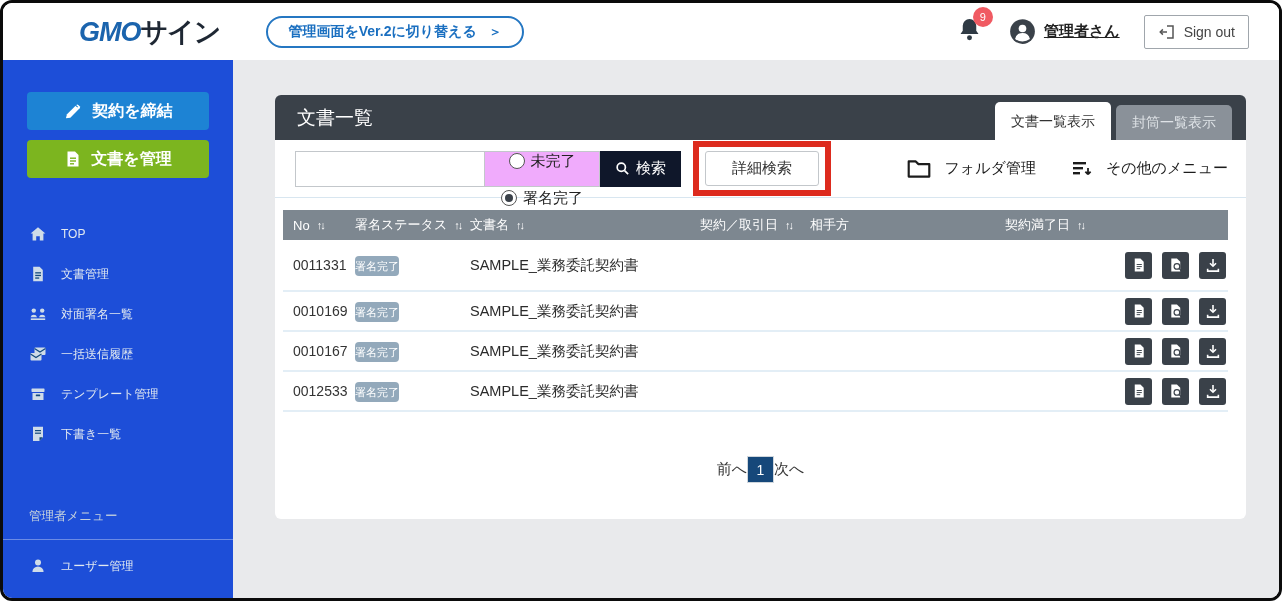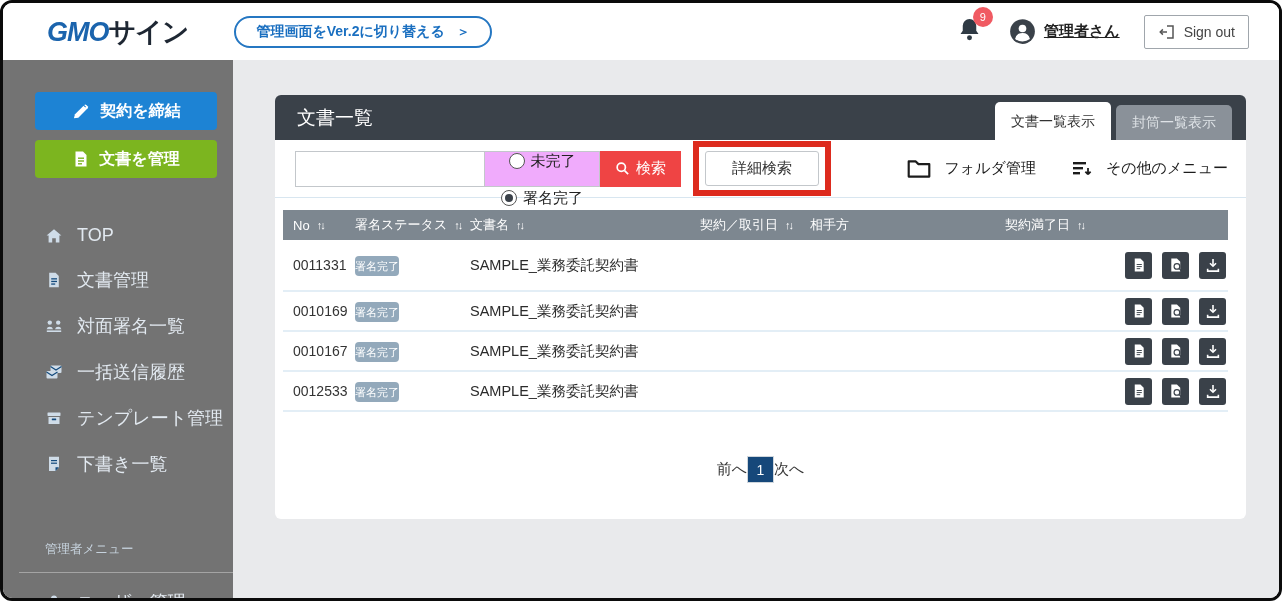--- a/index.html
+++ b/index.html
@@ -4,21 +4,21 @@
 <style>
   * { margin:0; padding:0; box-sizing:border-box; }
   body { background:#fff; font-family:"Liberation Sans", sans-serif; }
   .frame { width:1282px; height:601px; border:3px solid #0b0b0b; border-radius:12px;
            overflow:hidden; display:flex; flex-direction:column; background:#fff; }
 
   
   .topbar { height:57px; min-height:57px; background:#fff; display:flex; align-items:center;
             padding:0 30px 0 44px; }
   .logo { font-size:27px; font-weight:bold; letter-spacing:-1px; display:flex; align-items:baseline; cursor:default; }
-  .logo .gmo { color:#1b64ad; font-style:italic; }
+  .logo .gmo { color:#1b64ad; font-style:italic;margin-left:32px; }
   .logo .sign { color:#1e2733; }
   .ver2-pill { margin-left:46px; border:2px solid #2577c2; border-radius:18px; padding:5px 20px;
                color:#1a6fc0; font-weight:bold; font-size:14px; display:flex; align-items:center; gap:12px;
                background:#fff; cursor:pointer;text-align:center; }
   .ver2-pill .chev { font-size:13px; font-weight:bold; }
   .top-right { margin-left:auto; display:flex; align-items:center; gap:24px; }
   .panel-btn { border:1px solid #a0a6ac; border-radius:2px; padding:7px 14px; font-size:14px;
                color:#333; background:#fff; cursor:pointer; }
   .bell-wrap { position:relative; cursor:pointer; margin-right:2px; }
   .bell-badge { position:absolute; top:-9px; right:-10px; background:#f05a62; color:#fff;
@@ -26,29 +26,29 @@
                 align-items:center; justify-content:center; }
   .user-wrap { display:flex; align-items:center; gap:8px; cursor:pointer; }
   .user-name { font-size:15px; font-weight:bold; color:#222; text-decoration:underline; }
   .signout-btn { border:1px solid #a0a6ac; border-radius:2px; padding:7px 13px; background:#fff;
                  display:flex; align-items:center; gap:8px; font-size:14px; color:#444; cursor:pointer; }
 
   
   .layout { flex:1; display:flex; overflow:hidden; }
 
   
-  .sidebar { width:230px; min-width:230px; background:#737373; padding-top:32px; overflow:hidden;padding-left:16px; }
+  .sidebar { width:230px; min-width:230px; background:#1d4ed8; padding-top:32px; overflow:hidden; }
   .cta { width:182px; height:38px; margin:0 auto 10px auto; border-radius:4px; color:#fff;
          font-size:16px; font-weight:bold; display:flex; align-items:center; justify-content:center;
          gap:9px; border:none; cursor:pointer; }
   .cta-blue { background:#1d83d4; }
   .cta-green { background:#7cb51f; }
   .nav { margin-top:36px; }
   .nav-item { display:flex; align-items:center; gap:14px; padding:11px 0 11px 26px;
-              font-size:18px; color:#e2e9f0; cursor:pointer; }
+              font-size:12px; color:#e2e9f0; cursor:pointer; }
   .nav-item svg { flex:none; }
   .admin-label { margin:54px 0 0 26px; font-size:12.5px; color:#c6d2dd; padding-bottom:14px; cursor:default; }
   .side-divider { border:none; border-top:1px solid rgba(255,255,255,.35); margin:0; }
   .nav-admin { margin-top:6px; }
 
   
   .main { flex:1; background:#e9eaec; padding:35px 0 0 42px; overflow:hidden; }
   .panel { width:971px; }
   .panel-header { position:relative; background:#3a4149; height:45px; border-radius:6px 6px 0 0;
                   display:flex; align-items:center; padding-left:22px; }
@@ -64,21 +64,21 @@
   .search-row { display:flex; align-items:center; padding:0 18px 0 20px; height:58px;
                 border-bottom:1px solid #d8e6f0; }
   .search-input { width:190px; height:36px; border:1px solid #c3c7cb; padding:0 8px; font-size:14px; }
   .radio-box { height:36px; border:1px solid #c3c7cb; border-left:none; background:#f0abfc;
                display:flex; align-items:center; gap:18px; padding:0 16px; font-size:15px; color:#222;flex-direction:column; }
   .radio-lbl { display:flex; align-items:center; gap:6px; cursor:pointer; white-space:nowrap; }
   .radio-box input[type=radio] { appearance:none; -webkit-appearance:none; width:16px; height:16px;
       border:1.5px solid #555; border-radius:50%; background:#fff; position:relative; cursor:pointer; }
   .radio-box input[type=radio]:checked::after { content:""; position:absolute; left:3px; top:3px;
       width:8px; height:8px; border-radius:50%; background:#3a4149; }
-  .search-btn { height:36px; background:#ef4444; color:#fff; border:none; padding:0 15px;
+  .search-btn { height:36px; background:#0f172a; color:#fff; border:none; padding:0 15px;
                 font-size:15px; display:flex; align-items:center; gap:6px; cursor:pointer; }
   .red-box { margin-left:12px; border:6px solid #dd2b1e; padding:4px 6px; background:#fff; }
   .adv-btn { background:#fff; border:1px solid #c3c7cb; border-radius:3px; padding:7px 26px;
              font-size:15px; color:#333; cursor:pointer; white-space:nowrap; }
   .toolbar-group { display:flex; align-items:center; gap:12px; font-size:15px; color:#1c1c1c;
                    cursor:pointer; white-space:nowrap; }
   .folder-group { margin-left:auto; }
   .other-group { margin-left:34px; }
 
   

